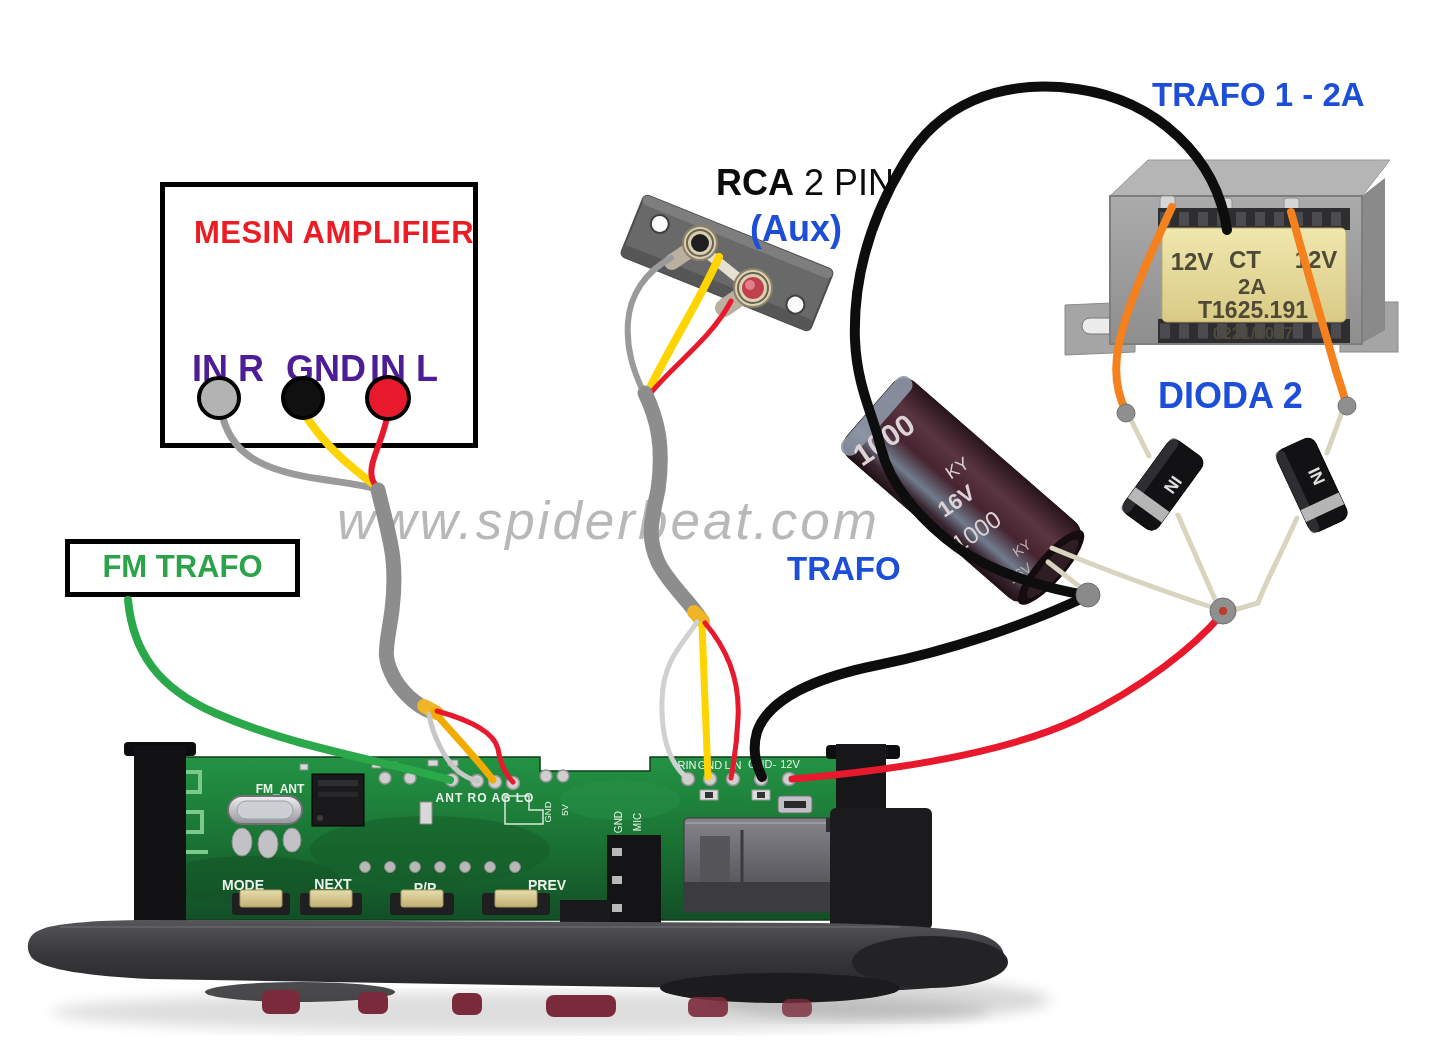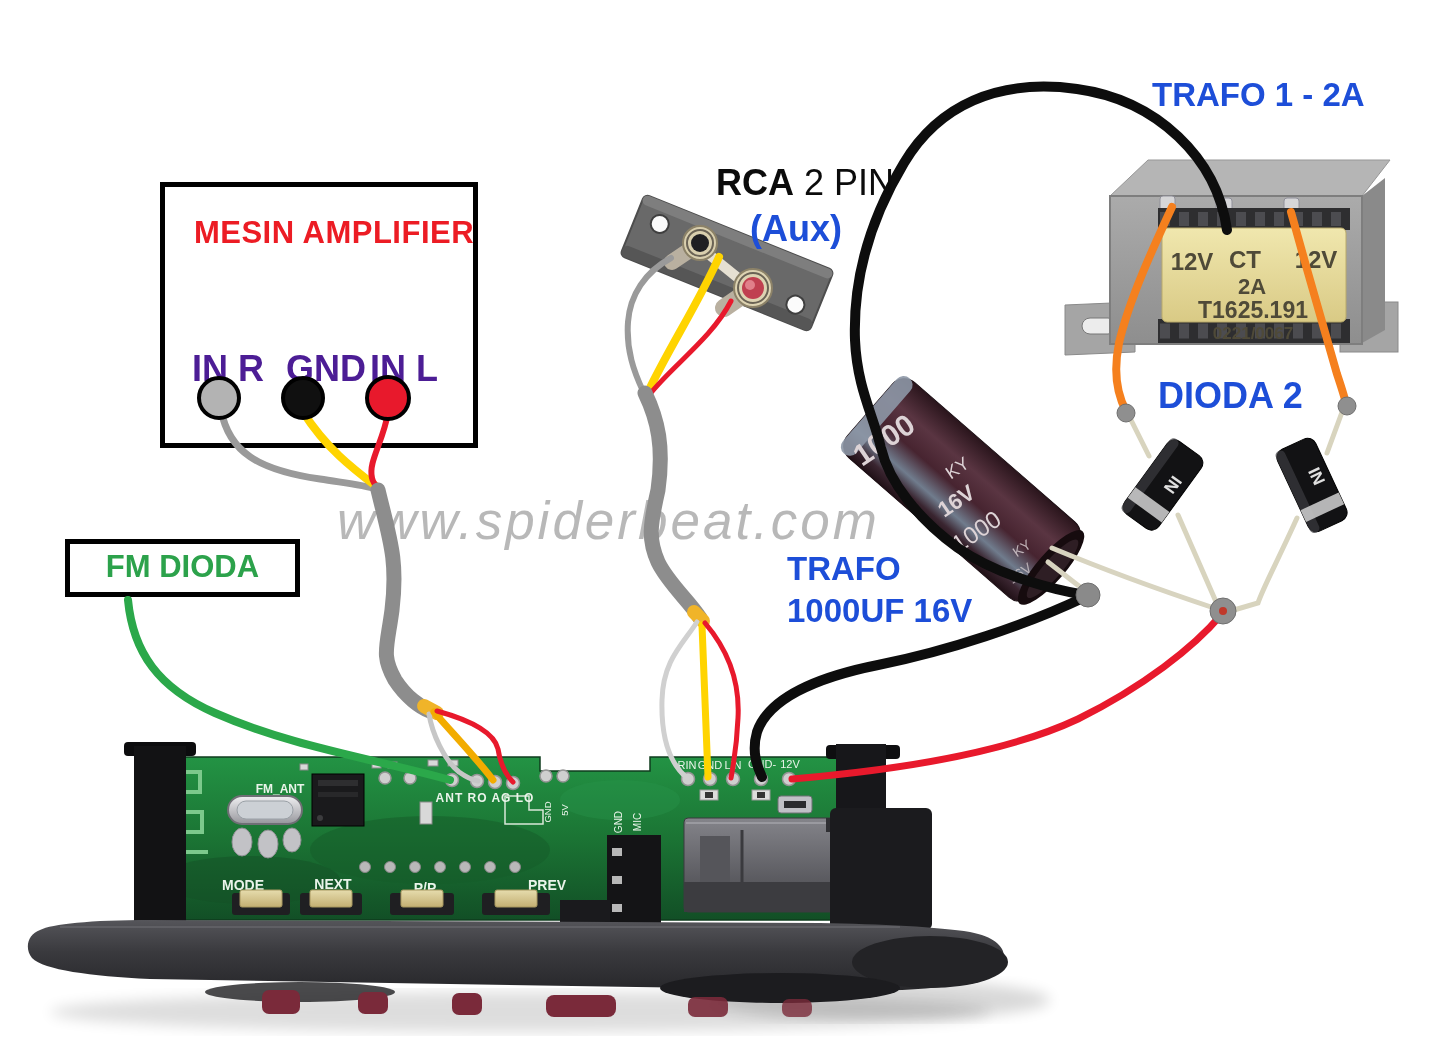--- a/index.html
+++ b/index.html
@@ -29,21 +29,21 @@
   <div id="watermark" class="lbl z0">www.spiderbeat.com</div>
 
   <div id="amp-box" class="abs z0">
     <div id="amp-title" class="lbl">MESIN AMPLIFIER</div>
     <div class="lbl amp-pin" style="left:27px;">IN R</div>
     <div class="lbl amp-pin" style="left:121px;">GND</div>
     <div class="lbl amp-pin" style="left:205px;">IN L</div>
   </div>
 
   <div id="fm-box" class="abs z0">
-    <div id="fm-label" class="lbl">FM DIODA</div>
+    <div id="fm-label" class="lbl">FM TRAFO</div>
   </div>
 
   <svg id="scene" width="1450" height="1060" viewBox="0 0 1450 1060">
     <defs>
       <linearGradient id="pcbGrad" x1="0" y1="0" x2="0" y2="1">
         <stop offset="0" stop-color="#239344"></stop>
           <stop offset="0.5" stop-color="#1b7434"></stop>
           <stop offset="1" stop-color="#124f26"></stop>
       </linearGradient>
       <linearGradient id="trayGrad" x1="0" y1="0" x2="0" y2="1">
@@ -384,15 +384,14 @@
   </svg>
 
   <div id="rca-title" class="lbl z2"><b>RCA</b><span> 2 PIN</span></div>
   <div id="rca-sub" class="lbl z2">(Aux)</div>
   <div id="trafo-label" class="lbl z2">TRAFO 1 - 2A</div>
   <div id="dioda-label" class="lbl z2">
     <div>DIODA 2</div>
   </div>
   <div id="elco-label" class="lbl z2">
     <div>TRAFO</div>
-    <div>1000UF 16V</div>
   </div>
 </div>
 
 </body></html>

